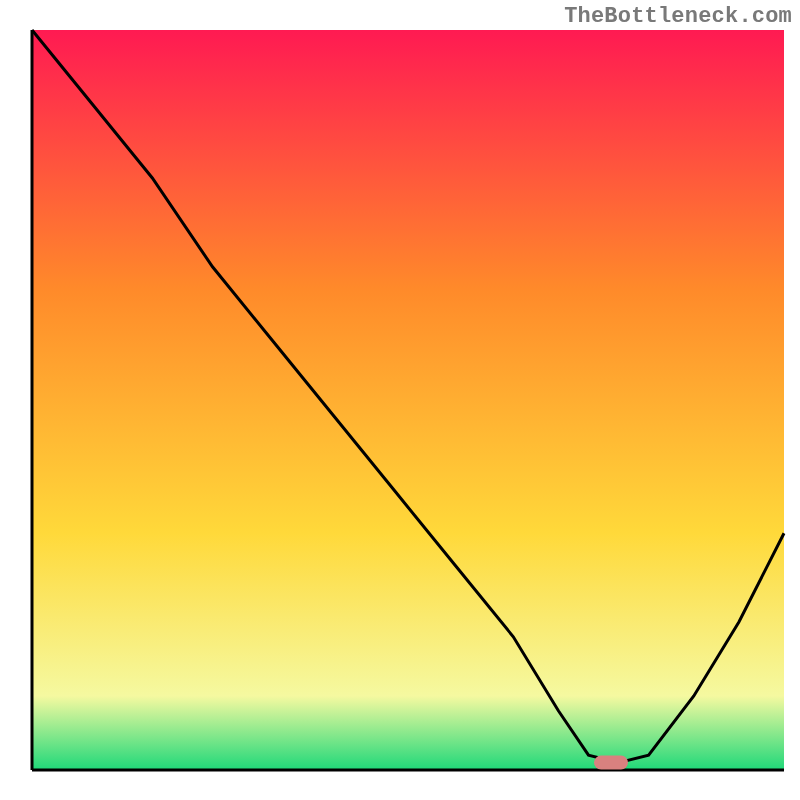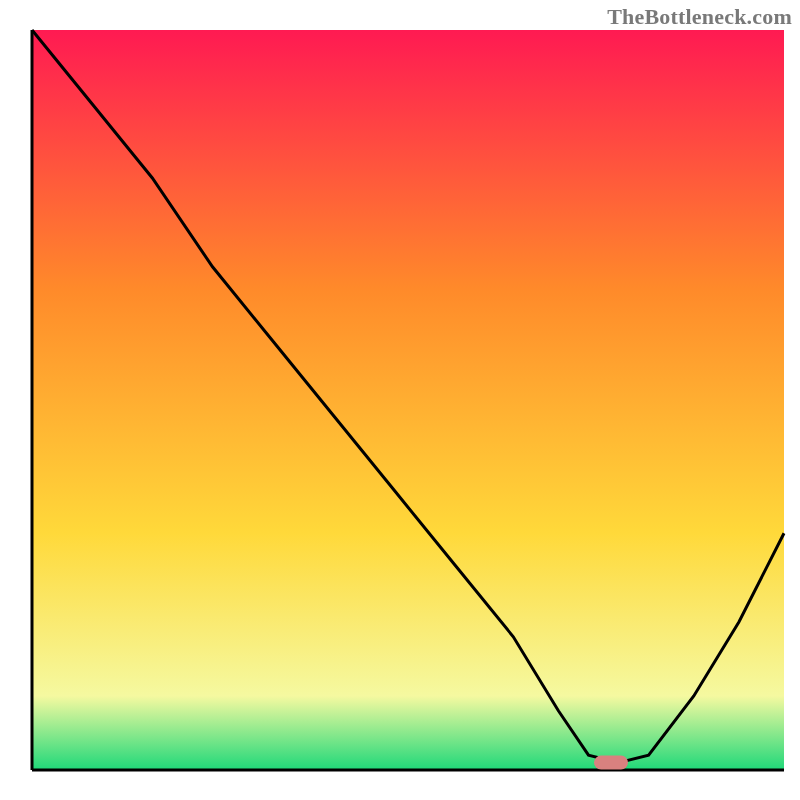--- a/index.html
+++ b/index.html
@@ -17,21 +17,21 @@
   }
   svg.chart {
     position: absolute;
     top: 0;
     left: 0;
   }
   .watermark {
     position: absolute;
     top: 4px;
     right: 8px;
-    font-family: Liberation Serif, serif;
+    font-family: Liberation Mono, monospace;
     font-size: 22px;
     font-weight: 600;
     color: #797979;
     letter-spacing: 0.2px;
     user-select: none;
     pointer-events: none;
   }
 </style>
 </head>
 <body>

